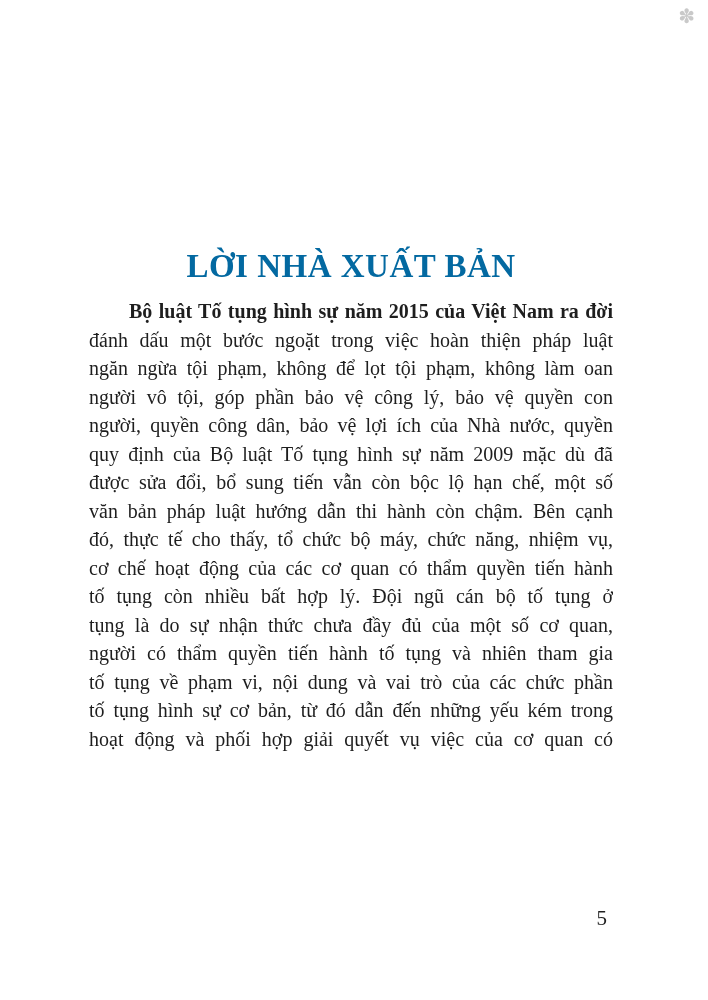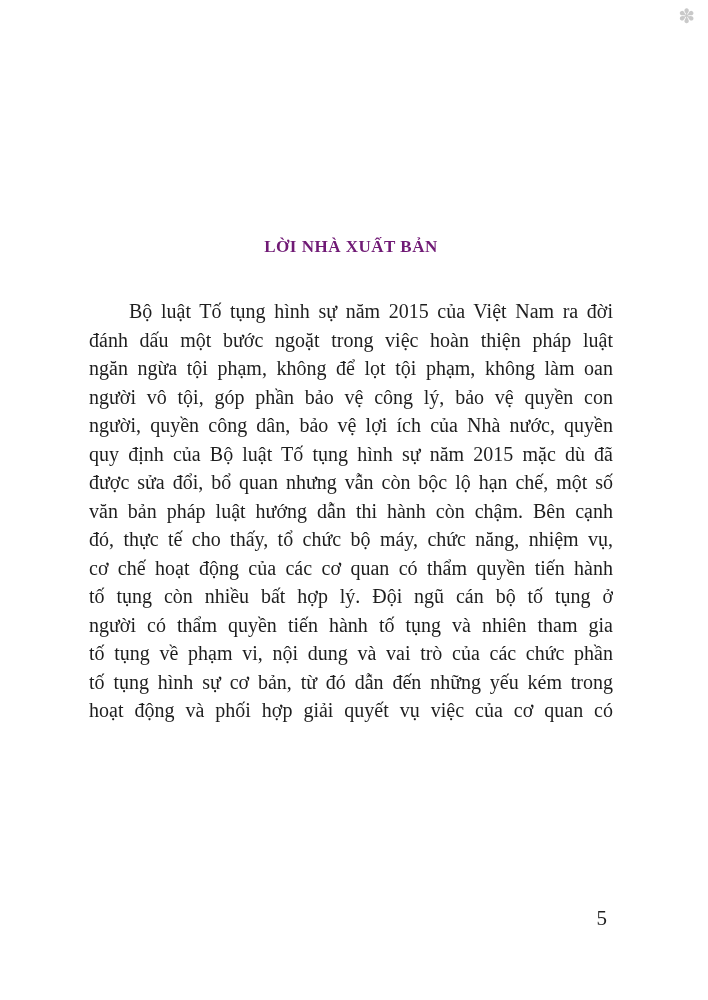--- a/index.html
+++ b/index.html
@@ -24,44 +24,45 @@
     line-height: 20px;
     color: #c9c9c9;
     user-select: none;
   }
   .title {
     position: absolute;
     top: 226px;
     left: 89px;
     width: 524px;
     text-align: center;
-    font-size: 17px;
+    font-size: 33px;
     font-weight: bold;
     letter-spacing: 0.5px;
-    color: #701a75;
+    color: #0369a1;
   }
   .body-text {
     position: absolute;
     top: 297px;
     left: 89px;
     width: 524px;
     font-size: 20px;
   }
   .body-line {
     height: 28.5px;
     line-height: 28.5px;
     text-align: justify;
     text-align-last: justify;
     white-space: normal;
     overflow: hidden;
     color: #1e1e1e;
   }
   .body-line.indent {
     padding-left: 40px;
     width: 484px;
+    font-weight: bold;
   }
   .page-number {
     position: absolute;
     top: 906px;
     left: 89px;
     width: 518px;
     text-align: right;
     font-size: 21px;
     color: #1e1e1e;
   }
@@ -74,26 +75,27 @@
   <span class="ornament">✽</span>
 
   <h1 class="title">LỜI NHÀ XUẤT BẢN</h1>
 
   <div class="body-text">
     <div class="body-line indent">Bộ luật Tố tụng hình sự năm 2015 của Việt Nam ra đời</div>
     <div class="body-line">đánh dấu một bước ngoặt trong việc hoàn thiện pháp luật</div>
     <div class="body-line">ngăn ngừa tội phạm, không để lọt tội phạm, không làm oan</div>
     <div class="body-line">người vô tội, góp phần bảo vệ công lý, bảo vệ quyền con</div>
     <div class="body-line">người, quyền công dân, bảo vệ lợi ích của Nhà nước, quyền</div>
-    <div class="body-line">quy định của Bộ luật Tố tụng hình sự năm 2015 mặc dù đã</div>
-    <div class="body-line">được sửa đổi, bổ quan nhưng vẫn còn bộc lộ hạn chế, một số</div>
+    <div class="body-line">quy định của Bộ luật Tố tụng hình sự năm 2009 mặc dù đã</div>
+    <div class="body-line">được sửa đổi, bổ sung tiến vẫn còn bộc lộ hạn chế, một số</div>
     <div class="body-line">văn bản pháp luật hướng dẫn thi hành còn chậm. Bên cạnh</div>
     <div class="body-line">đó, thực tế cho thấy, tổ chức bộ máy, chức năng, nhiệm vụ,</div>
     <div class="body-line">cơ chế hoạt động của các cơ quan có thẩm quyền tiến hành</div>
     <div class="body-line">tố tụng còn nhiều bất hợp lý. Đội ngũ cán bộ tố tụng ở</div>
+    <div class="body-line">tụng là do sự nhận thức chưa đầy đủ của một số cơ quan,</div>
     <div class="body-line">người có thẩm quyền tiến hành tố tụng và nhiên tham gia</div>
     <div class="body-line">tố tụng về phạm vi, nội dung và vai trò của các chức phần</div>
     <div class="body-line">tố tụng hình sự cơ bản, từ đó dẫn đến những yếu kém trong</div>
     <div class="body-line">hoạt động và phối hợp giải quyết vụ việc của cơ quan có</div>
   </div>
 
   <div class="page-number">5</div>
 
 </div>
 

